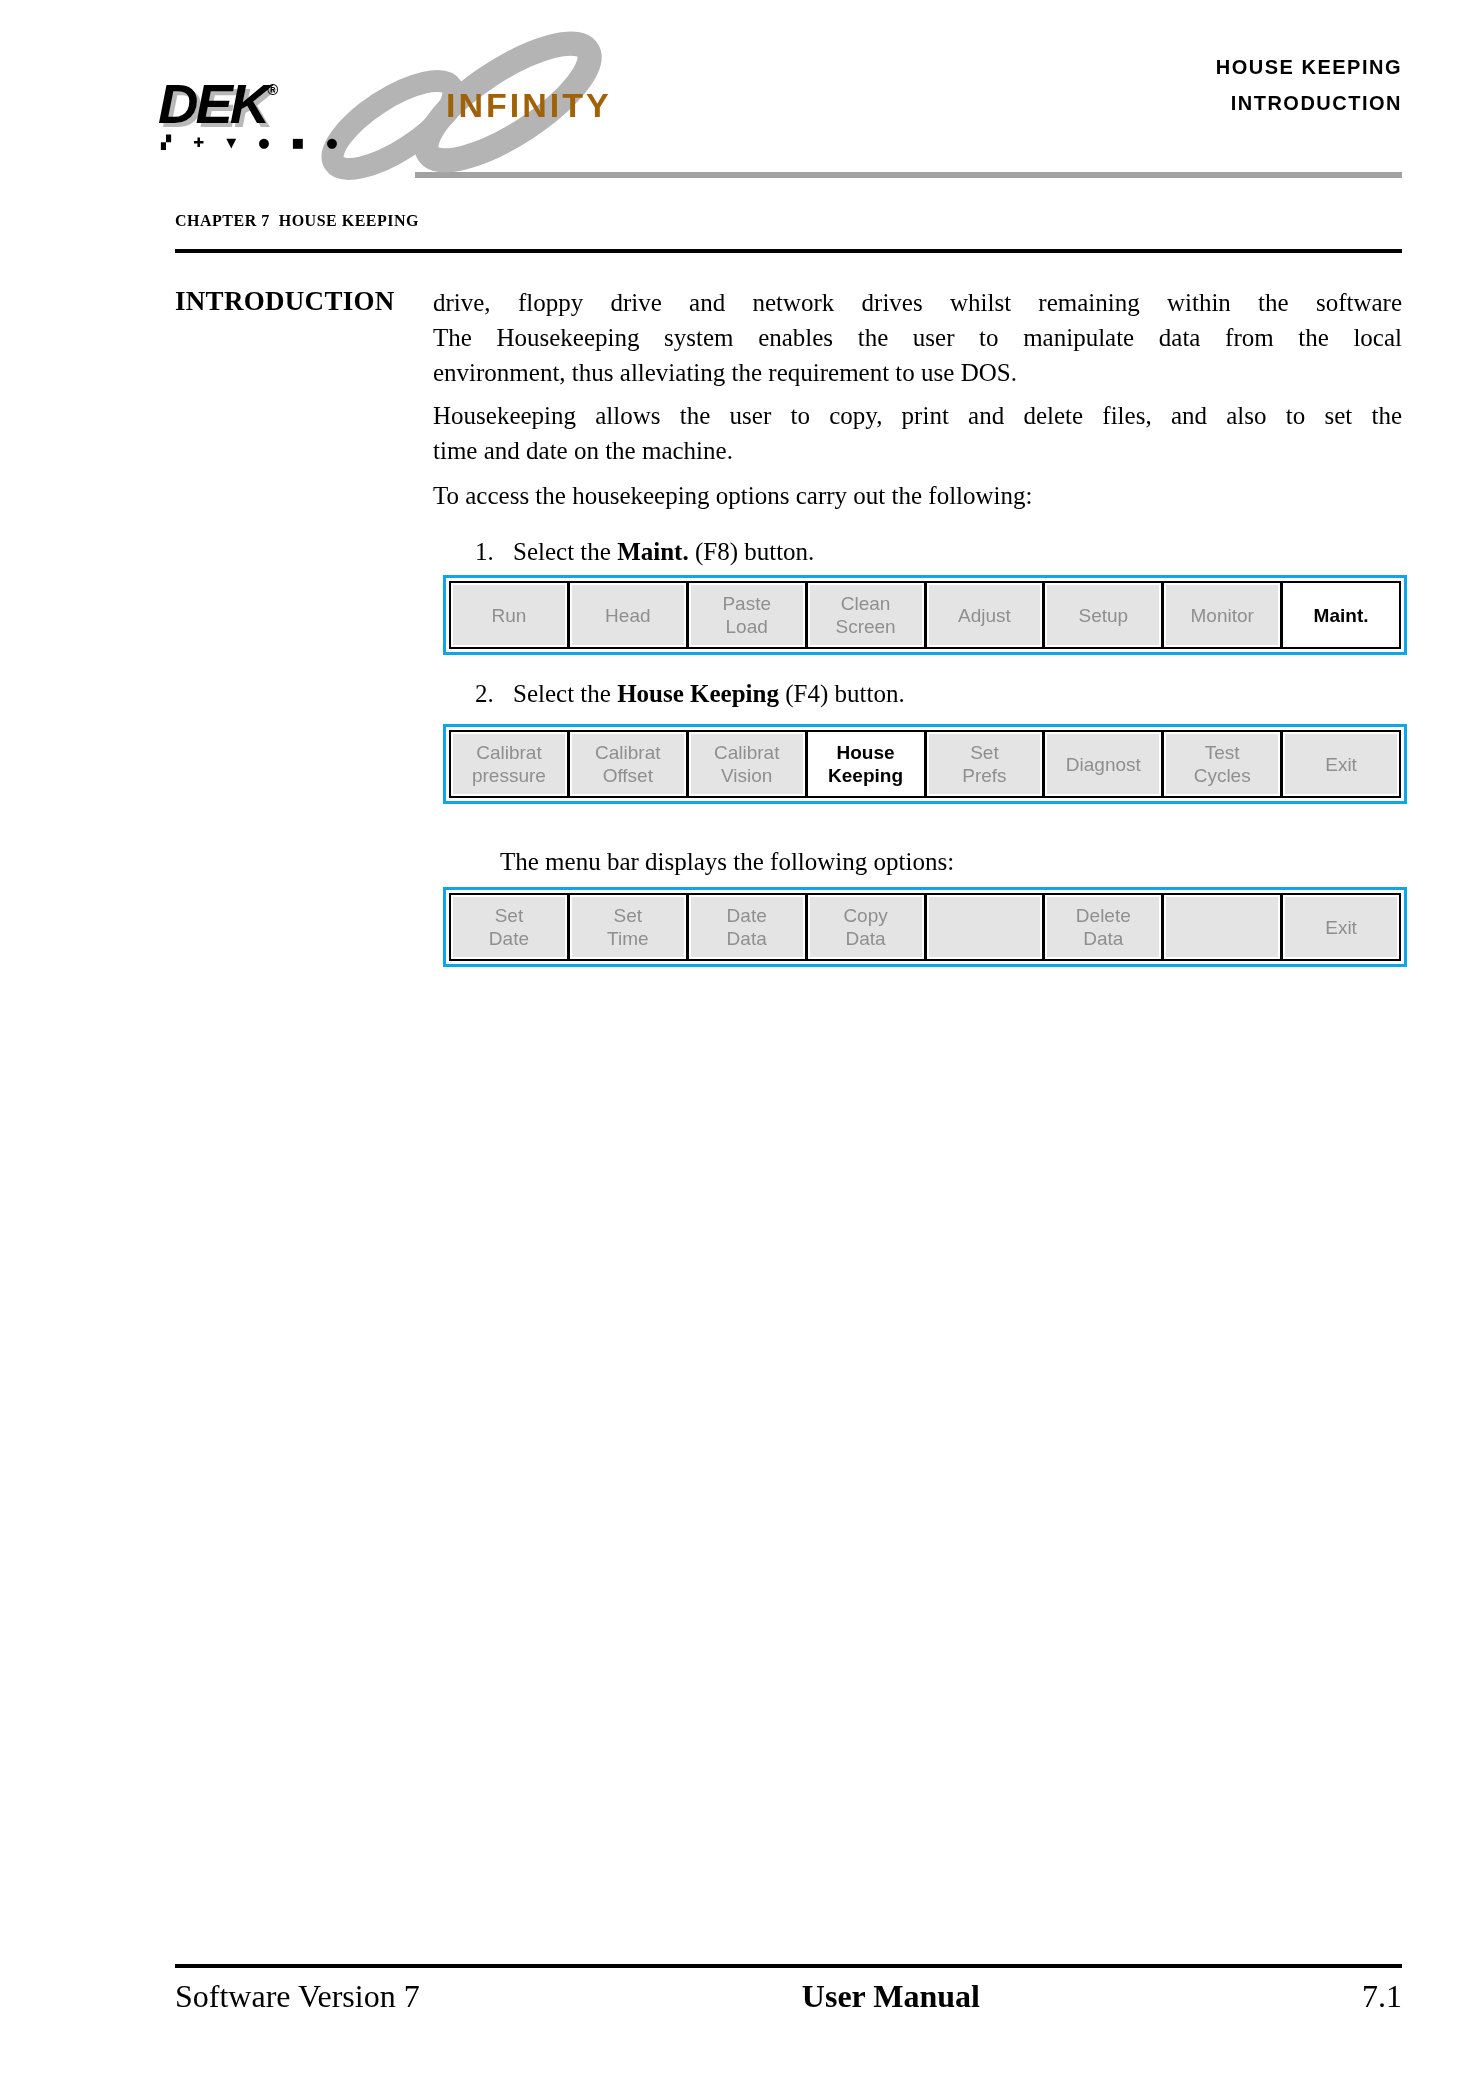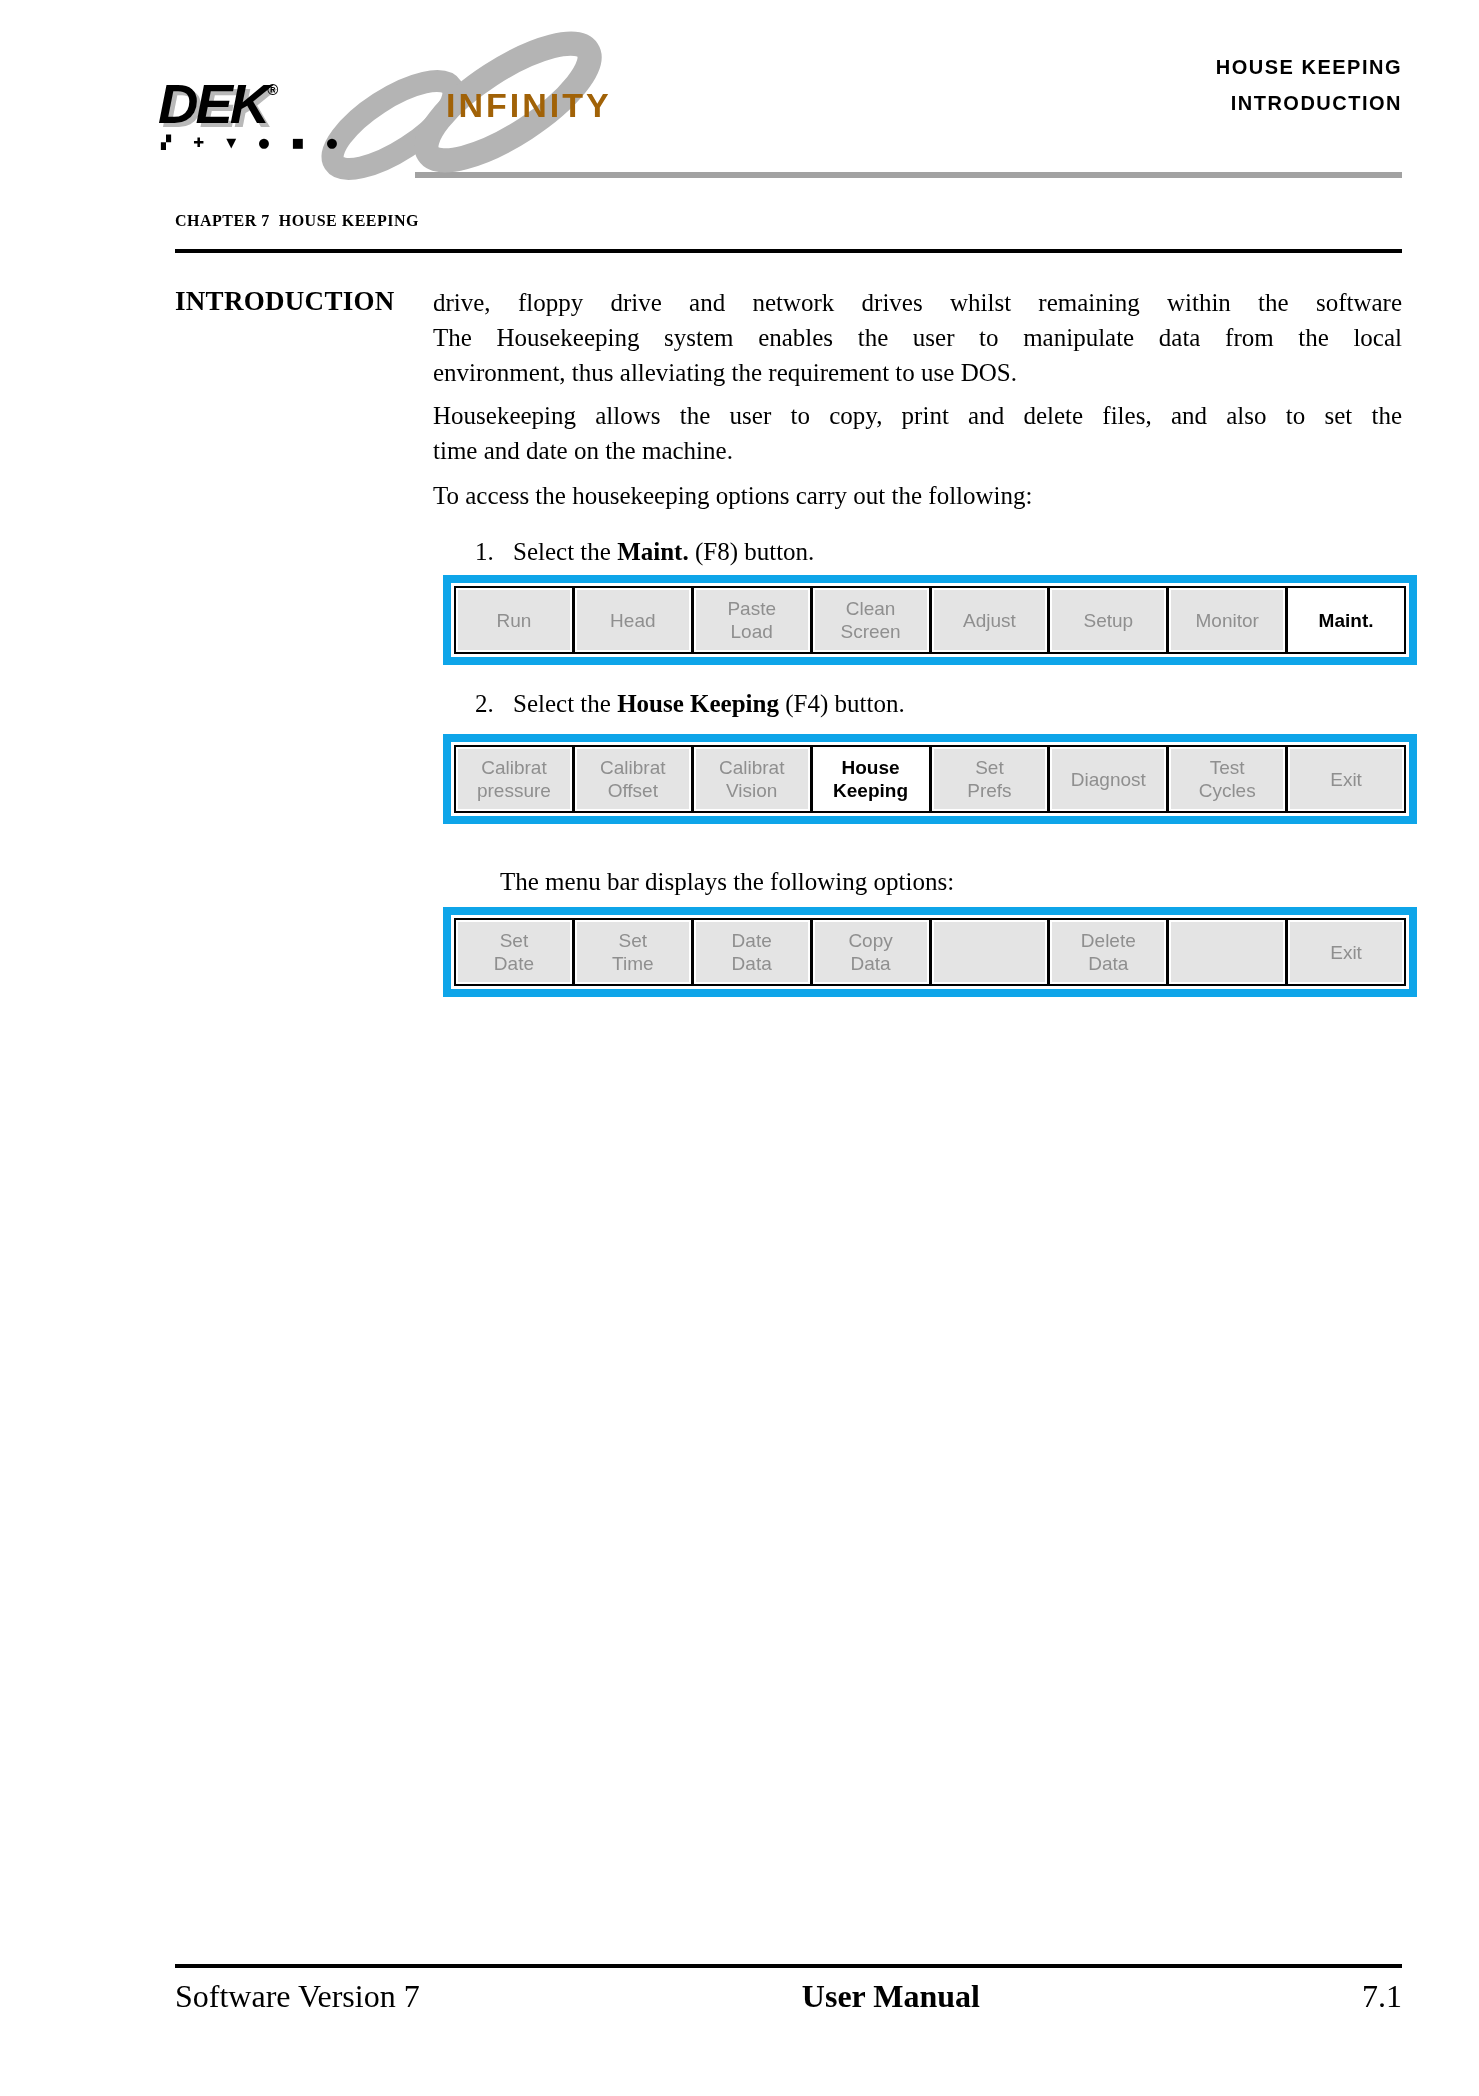--- a/index.html
+++ b/index.html
@@ -49,21 +49,21 @@
   .content { position:absolute; left:433px; top:285px; width:969px; font-size:25px; line-height:35px; }
   .jline  { white-space:nowrap; text-align:justify; text-align-last:justify; }
   .jlast  { white-space:nowrap; text-align:left; }
   .para2  { margin-top:8px; }
   .para3  { margin-top:10px; }
   .step   { margin-top:21px; padding-left:42px; white-space:nowrap; }
   .step-num { display:inline-block; width:38px; }
   .step b { font-weight:700; }
   .menu-caption { margin-top:40px; padding-left:67px; white-space:nowrap; }
   
-  .menubar { margin-left:10px; width:952px; border:8px solid #0ea5e9; padding:3px; background:#fff; }
+  .menubar { margin-left:10px; width:952px; border:3px solid #0ea5e9; padding:3px; background:#fff; }
   .menubar.first { margin-top:6px; }
   .menubar.second { margin-top:13px; }
   .menubar.third { margin-top:8px; }
   .menubar-row { border:2px solid #000; background:#000; display:flex; gap:3px; height:64px; }
   .mbtn {
     flex:1 1 0; min-width:0; background:#e4e4e4; border:2px solid #fff;
     color:#8f8f8f; font-family:"Liberation Sans","DejaVu Sans",sans-serif;
     font-size:19px; line-height:23px; text-align:center; white-space:pre-line;
     display:flex; align-items:center; justify-content:center;
   }

